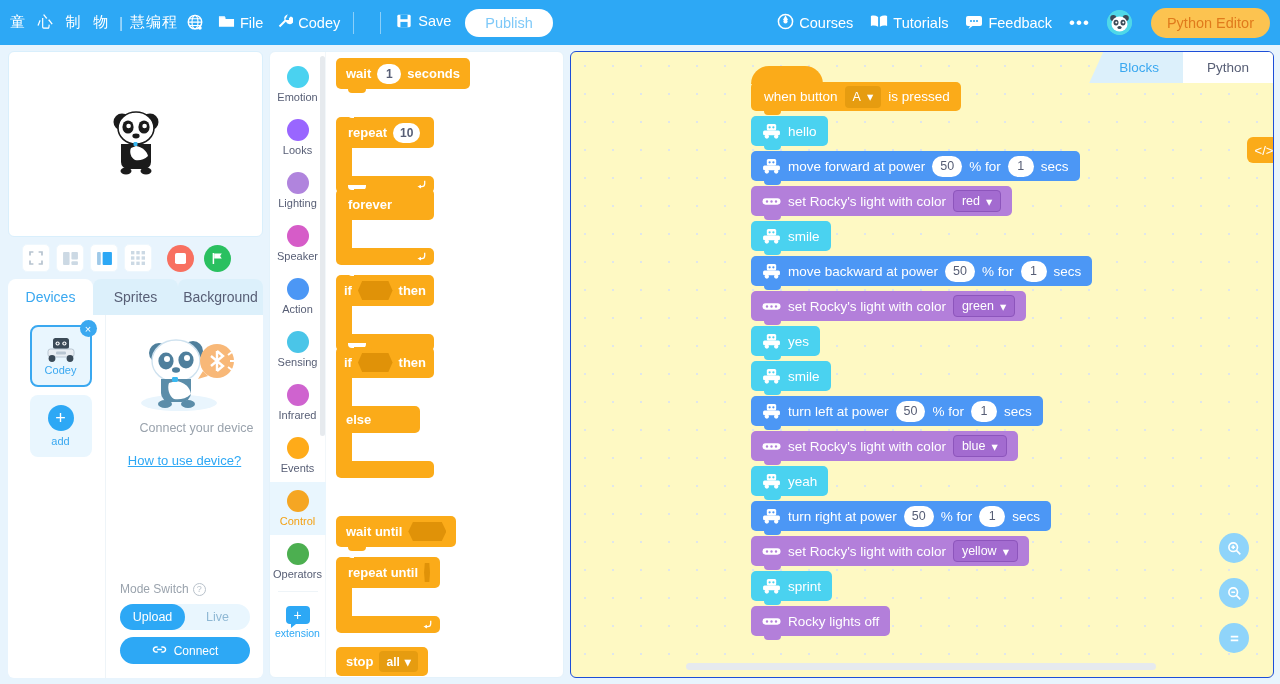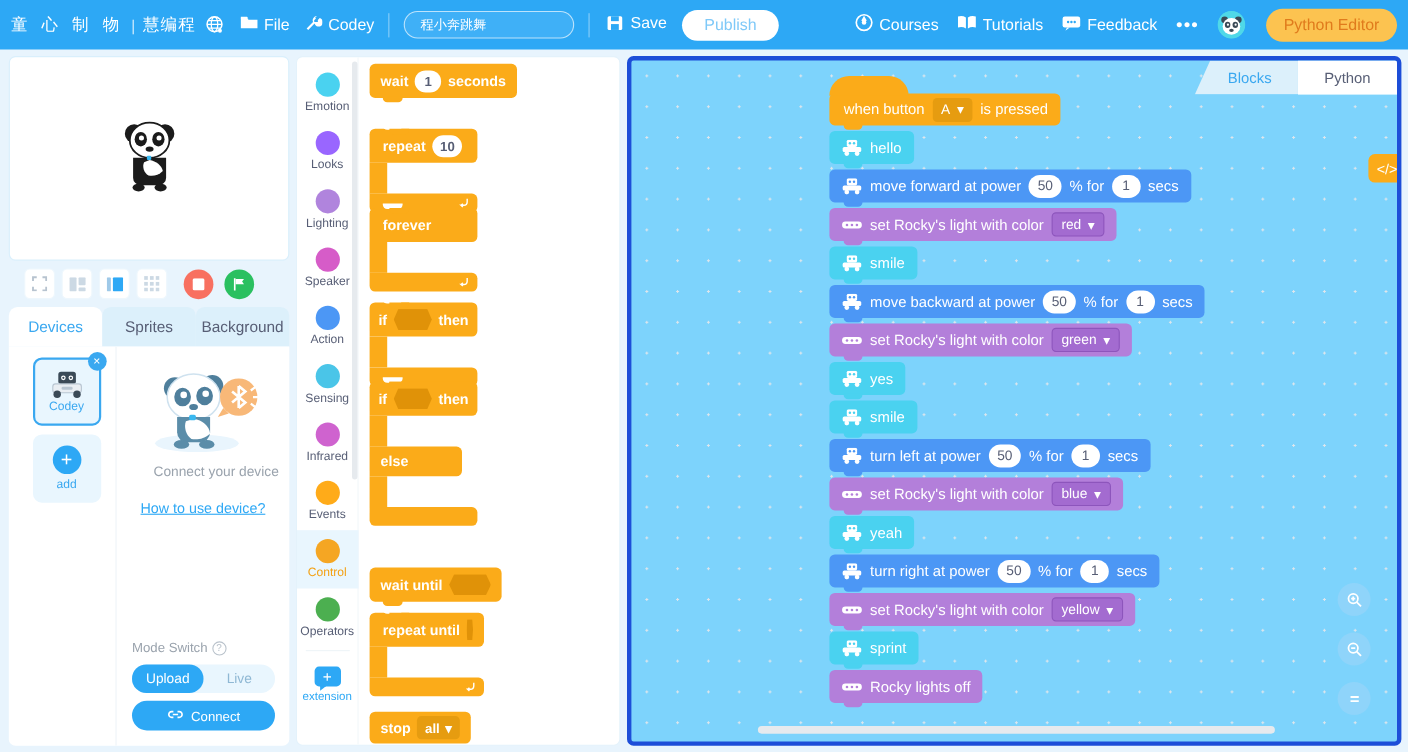--- a/index.html
+++ b/index.html
@@ -265,22 +265,22 @@
     display: flex; align-items: center; justify-content: flex-end;
     padding-right: 7px; color: #fff; font-size: 12px;
   }
   .inner-notch {
     position: absolute; left: 28px; top: 0;
     width: 18px; height: 5px; background: #fbab19; border-radius: 0 0 4px 4px;
   }
 
   
   .canvas-wrap {
-    flex: 1; background: #7dd3fc; border-radius: 6px; position: relative;
-    overflow: hidden; border: 4px solid #1d4ed8;
+    flex: 1; background: #fef9c3; border-radius: 6px; position: relative;
+    overflow: hidden; border: 1px solid #1d4ed8;
   }
   .grid-dots {
     position: absolute; inset: 0;
     background-image: radial-gradient(#dfe6ec 1px, transparent 1px);
     background-size: 28px 28px;
   }
   .code-tabs { position: absolute; top: 0; right: 0; display: flex; z-index: 5; }
   .ctab {
     height: 31px; padding: 0 24px; font-size: 13.5px;
     display: flex; align-items: center; justify-content: center;
@@ -380,23 +380,20 @@
     <span>
       <svg width="16" height="16" viewBox="0 0 18 18">
           <path d="M12.5 1.8a4.4 4.4 0 00-4 6.1L2 14.4l1.6 1.6 6.5-6.5a4.4 4.4 0 105.3-5.6l-2 2 .1 1.9-1.8.1-1.9-.1-.1-1.8 2-2a4.3 4.3 0 00-1.2-.2z" fill="#fff"></path>
         </svg>
     </span>
     <span>Codey</span>
   </div>
 
   <div class="vsep"></div>
 
-  <div class="proj-name">
-    <span>程小奔跳舞</span>
-  </div>
 
   <div class="vsep"></div>
 
   <div class="save-btn">
     <span>
       <svg width="16" height="16" viewBox="0 0 18 18">
           <rect x="1.5" y="2" width="15" height="14" rx="1.6" fill="#fff"></rect>
           <rect x="5" y="2" width="8" height="5" fill="#2da8f5"></rect>
           <rect x="5" y="10" width="8" height="6" fill="#2da8f5"></rect>
         </svg>

